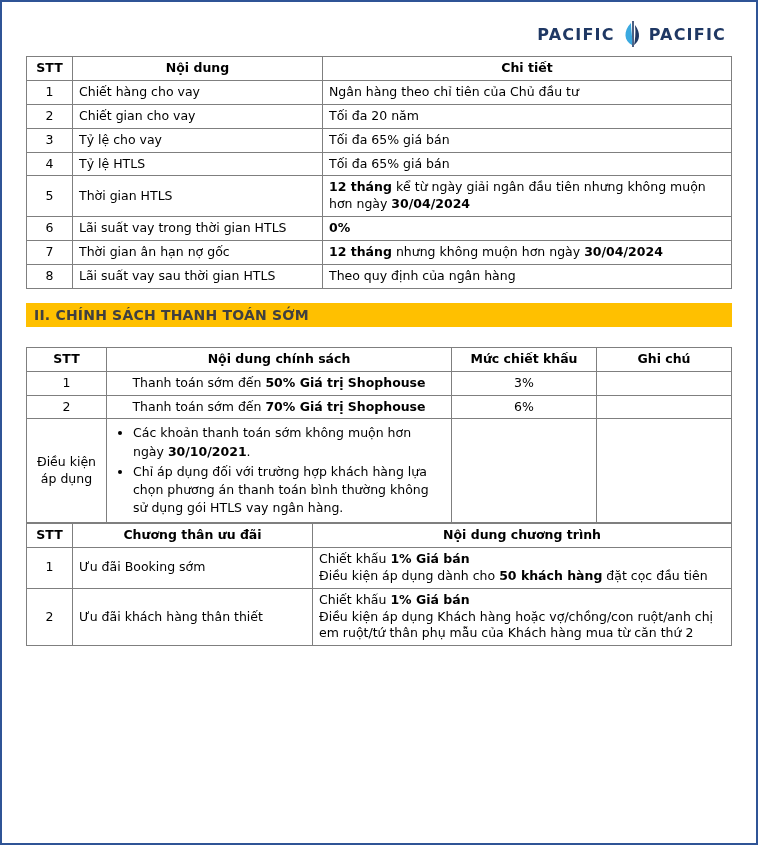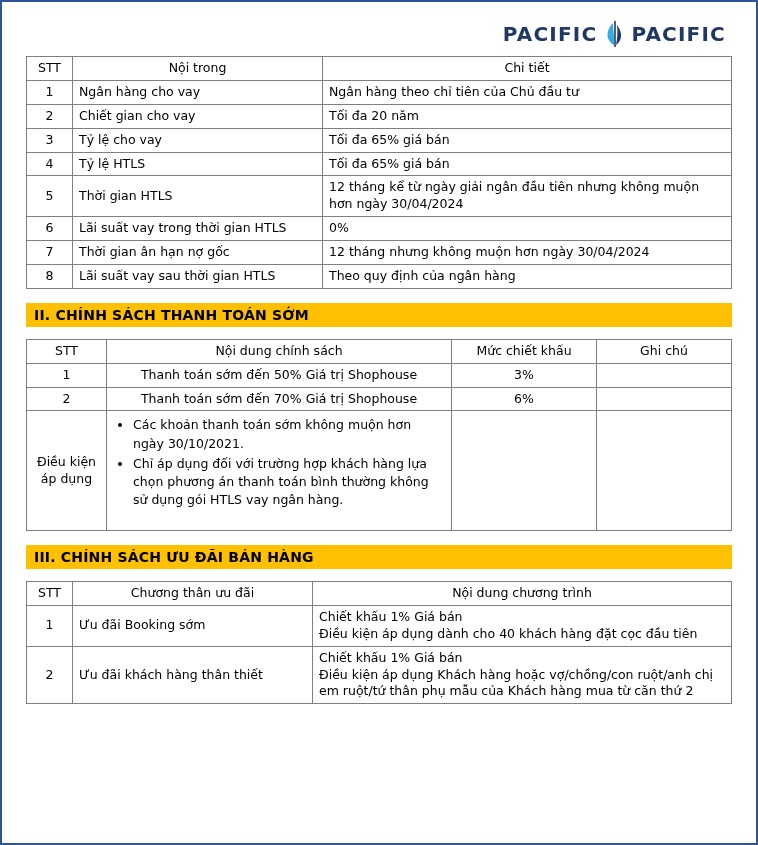--- a/index.html
+++ b/index.html
@@ -30,21 +30,21 @@
     display: flex;
     justify-content: flex-end;
     align-items: center;
     padding-right: 6px;
   }
   .logo {
     display: flex;
     align-items: center;
     gap: 4px;
     color: #1f3864;
-    font-size: 20px;
+    font-size: 16px;
     letter-spacing: 1.2px;
     font-weight: 700;
   }
   .logo .mark {
     width: 26px;
     height: 30px;
     position: relative;
     display: inline-block;
   }
   table.doc {
@@ -53,42 +53,42 @@
     table-layout: fixed;
     font-size: 12.5px;
   }
   table.doc td, table.doc th {
     border: 1px solid #7f7f7f;
     padding: 3px 6px;
     vertical-align: middle;
     line-height: 1.35;
   }
   table.doc th {
-    font-weight: 400;
+    font-weight: 700;
     text-align: center;
   }
   .c-center { text-align: center; }
-  .bold { font-weight: 400; text-align: right; }
+  .bold { font-weight: 700; text-align: right; }
   .section-bar {
     background: #ffc000;
-    color: #000000;
+    color: #404040;
     font-weight: 700;
     font-size: 14px;
     padding: 4px 8px;
-    margin: 14px 0 12px 0;
+    margin: 14px 0 20px 0;
     letter-spacing: .2px;
   }
   .sub-head {
     color: #1f3864;
     font-weight: 700;
     font-size: 13px;
     margin: 12px 0 7px 0;
   }
   ul.bullets {
-    margin: 2px 0 18px 0;
+    margin: 2px 0 2px 0;
     padding-left: 20px;
   }
   ul.bullets li {
     margin-bottom: 2px;
     line-height: 1.45;
   }
   .t1 col.c1 { width: 46px; }
   .t1 col.c2 { width: 250px; }
   .t2 col.c1 { width: 80px; }
   .t2 col.c2 { width: 345px; }
@@ -117,28 +117,28 @@
 
   <table class="doc t1">
     <colgroup>
         <col class="c1">
         <col class="c2">
         <col>
       </colgroup>
     <thead>
       <tr>
         <th>STT</th>
-        <th>Nội trong</th>
+        <th>Nội dung</th>
         <th>Chi tiết</th>
       </tr>
     </thead>
     <tbody>
       <tr>
         <td class="c-center">1</td>
-        <td>Ngân hàng cho vay</td>
+        <td>Chiết hàng cho vay</td>
         <td>Ngân hàng theo chỉ tiên của Chủ đầu tư</td>
       </tr>
       <tr>
         <td class="c-center">2</td>
         <td>Chiết gian cho vay</td>
         <td>Tối đa 20 năm</td>
       </tr>
       <tr>
         <td class="c-center">3</td>
         <td>Tỷ lệ cho vay</td>
@@ -212,42 +212,41 @@
             <li><span>Các khoản thanh toán sớm không muộn hơn ngày </span><span class="bold">30/10/2021</span><span>.</span></li>
             <li><span>Chỉ áp dụng đối với trường hợp khách hàng lựa chọn phương án thanh toán bình thường không sử dụng gói HTLS vay ngân hàng.</span></li>
           </ul>
         </td>
         <td></td>
         <td></td>
       </tr>
     </tbody>
   </table>
 
-  <div class="section-bar">III. CHÍNH SÁCH ƯU ĐÃI BÁN HÀNG</div>
 
   <table class="doc t3">
     <colgroup>
         <col class="c1">
         <col class="c2">
         <col>
       </colgroup>
     <thead>
       <tr>
         <th>STT</th>
         <th>Chương thân ưu đãi</th>
         <th>Nội dung chương trình</th>
       </tr>
     </thead>
     <tbody>
       <tr>
         <td class="c-center">1</td>
         <td>Ưu đãi Booking sớm</td>
         <td>
           <div><span>Chiết khấu </span><span class="bold">1% Giá bán</span></div>
-          <div><span>Điều kiện áp dụng dành cho </span><span class="bold">40 khách hàng</span><span> đặt cọc đầu tiên</span></div>
+          <div><span>Điều kiện áp dụng dành cho </span><span class="bold">50 khách hàng</span><span> đặt cọc đầu tiên</span></div>
         </td>
       </tr>
       <tr>
         <td class="c-center">2</td>
         <td>Ưu đãi khách hàng thân thiết</td>
         <td>
           <div><span>Chiết khấu </span><span class="bold">1% Giá bán</span></div>
           <div><span>Điều kiện áp dụng Khách hàng hoặc vợ/chồng/con ruột/anh chị em ruột/tứ thân phụ mẫu của Khách hàng mua từ căn thứ 2</span></div>
         </td>
       </tr>

